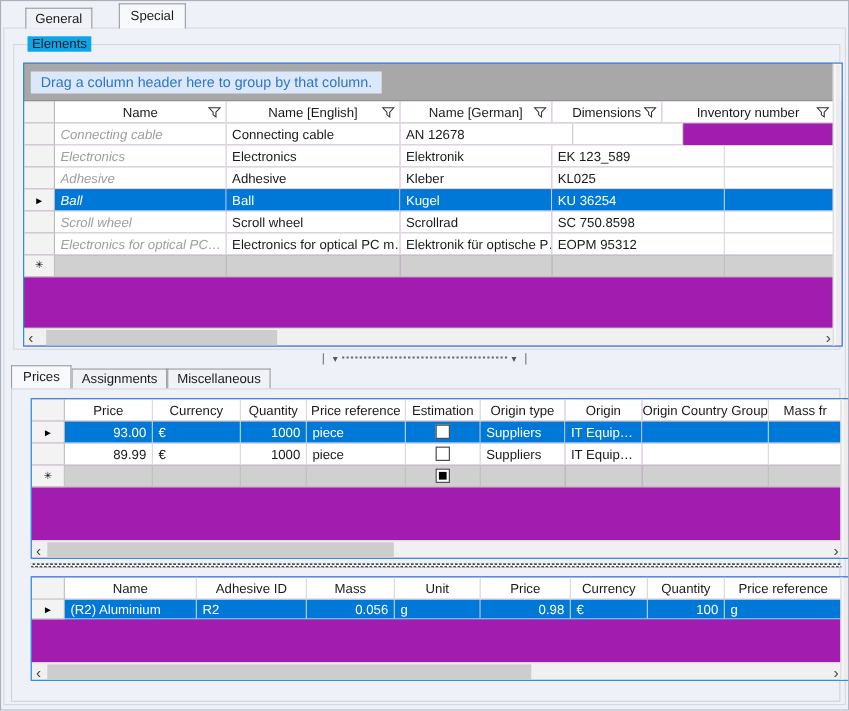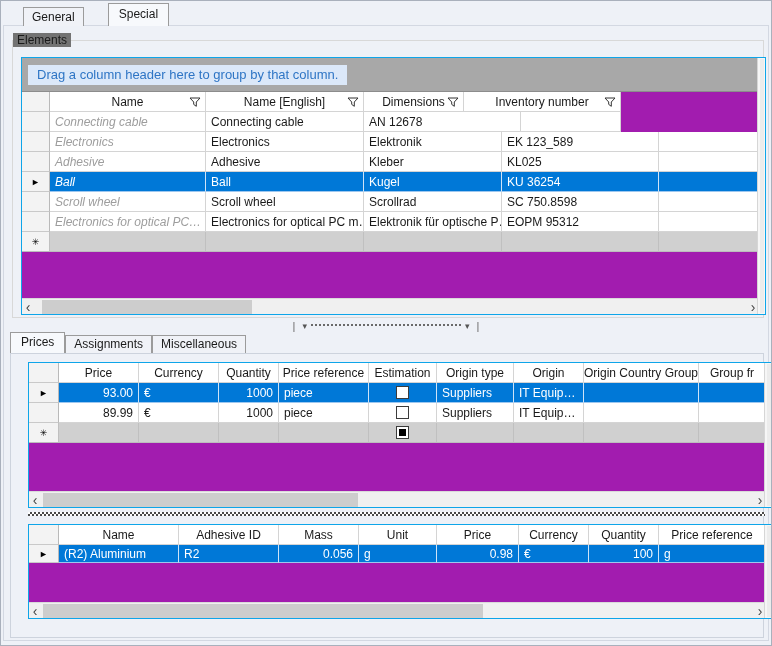--- a/index.html
+++ b/index.html
@@ -11,21 +11,21 @@
   
   .toptabs { position:absolute; left:22px; top:2px; height:23px; display:flex; align-items:flex-end; z-index:5;gap:24px; }
   .tab { border:1px solid #9b9b9b; border-bottom:none; background:#f0f2f7; padding:2px 8px 3px 8px; height:19px; display:flex; align-items:center; cursor:default; }
   .tab.active { background:#f7f9fc; height:23px; position:relative; z-index:6; padding:2px 10px 4px 10px; }
 
   
   .page { position:absolute; left:2px; top:24px; width:766px; height:616px; background:#eef1f7; border:1px solid #d3d8e2; }
 
   
   .groupbox { position:absolute; left:8px; top:14px; width:752px; height:278px; border:1px solid #d8d8d8; }
-  .grouplabel { position:absolute; left:0; top:-8px; background:#737373; padding:0 4px; }
+  .grouplabel { position:absolute; left:12px; top:-8px; background:#0ea5e9; padding:0 4px; }
 
   
   .grid { position:absolute; background:#a21caf; border:1px solid #0ea5e9; }
   .grow { display:flex; }
   .cell { height:20px; border-right:1px solid #d4d4d4; border-bottom:1px solid #d4d4d4; padding:0 5px; display:flex; align-items:center; white-space:nowrap; overflow:hidden; background:#fff; }
   .hcell { justify-content:center; position:relative; font-weight:normal; }
   .rh { background:#f3f3f3; border-right:1px solid #b9b9b9; border-bottom:1px solid #c9c9c9; justify-content:center; padding:0; font-size:9px; color:#000; }
   .num { justify-content:flex-end; }
   .itl { font-style:italic; color:#9d9d9d; }
   .grow.sel .cell { background:#0078d7; color:#fff; border-right-color:#cfe3f7; border-bottom-color:#9dc7ef; }
@@ -109,20 +109,26 @@
             <svg class="funnel" width="12" height="11" viewBox="0 0 12 11">
                 <path d="M1 1 h10 L7.3 5 v4.3 L4.7 7.4 V5 L1 1 z" fill="none" stroke="#333" stroke-width="1"></path>
               </svg>
             </div>
           <div class="cell hcell g1c2">
               <span>Name [English]</span>
             <svg class="funnel" width="12" height="11" viewBox="0 0 12 11">
                 <path d="M1 1 h10 L7.3 5 v4.3 L4.7 7.4 V5 L1 1 z" fill="none" stroke="#333" stroke-width="1"></path>
               </svg>
             </div>
+          <div class="cell hcell g1c3">
+              <span>Name [German]</span>
+            <svg class="funnel" width="12" height="11" viewBox="0 0 12 11">
+                <path d="M1 1 h10 L7.3 5 v4.3 L4.7 7.4 V5 L1 1 z" fill="none" stroke="#333" stroke-width="1"></path>
+              </svg>
+            </div>
           <div class="cell hcell g1c5">
               <span>Dimensions</span>
             <svg class="funnel" width="12" height="11" viewBox="0 0 12 11">
                 <path d="M1 1 h10 L7.3 5 v4.3 L4.7 7.4 V5 L1 1 z" fill="none" stroke="#333" stroke-width="1"></path>
               </svg>
             </div>
           <div class="cell hcell g1c4">
               <span>Inventory number</span>
             <svg class="funnel" width="12" height="11" viewBox="0 0 12 11">
                 <path d="M1 1 h10 L7.3 5 v4.3 L4.7 7.4 V5 L1 1 z" fill="none" stroke="#333" stroke-width="1"></path>
@@ -246,21 +252,21 @@
           <div class="cell hcell g2c6">
               <span>Origin type</span>
             </div>
           <div class="cell hcell g2c7">
               <span>Origin</span>
             </div>
           <div class="cell hcell g2c8">
               <span>Origin Country Group</span>
             </div>
           <div class="cell hcell g2c9">
-              <span>Group fr</span>
+              <span>Mass fr</span>
             </div>
         </div>
 
         <div class="grow sel" style="width:737px;">
           <div class="cell rh g2c0">
               <span>►</span>
             </div>
           <div class="cell num g2c1">93.00</div>
           <div class="cell g2c2">€</div>
           <div class="cell num g2c3">1000</div>

